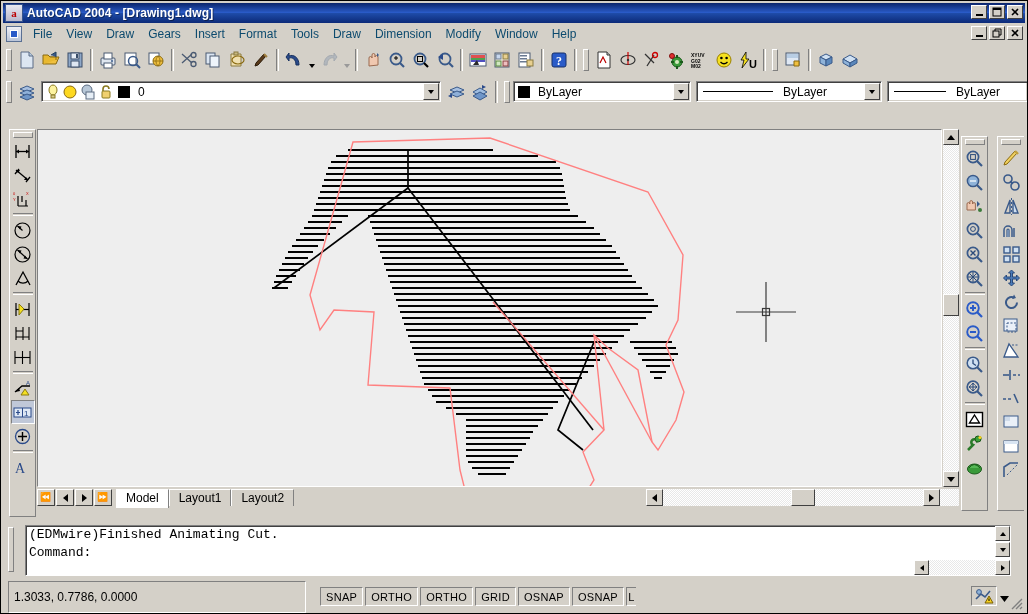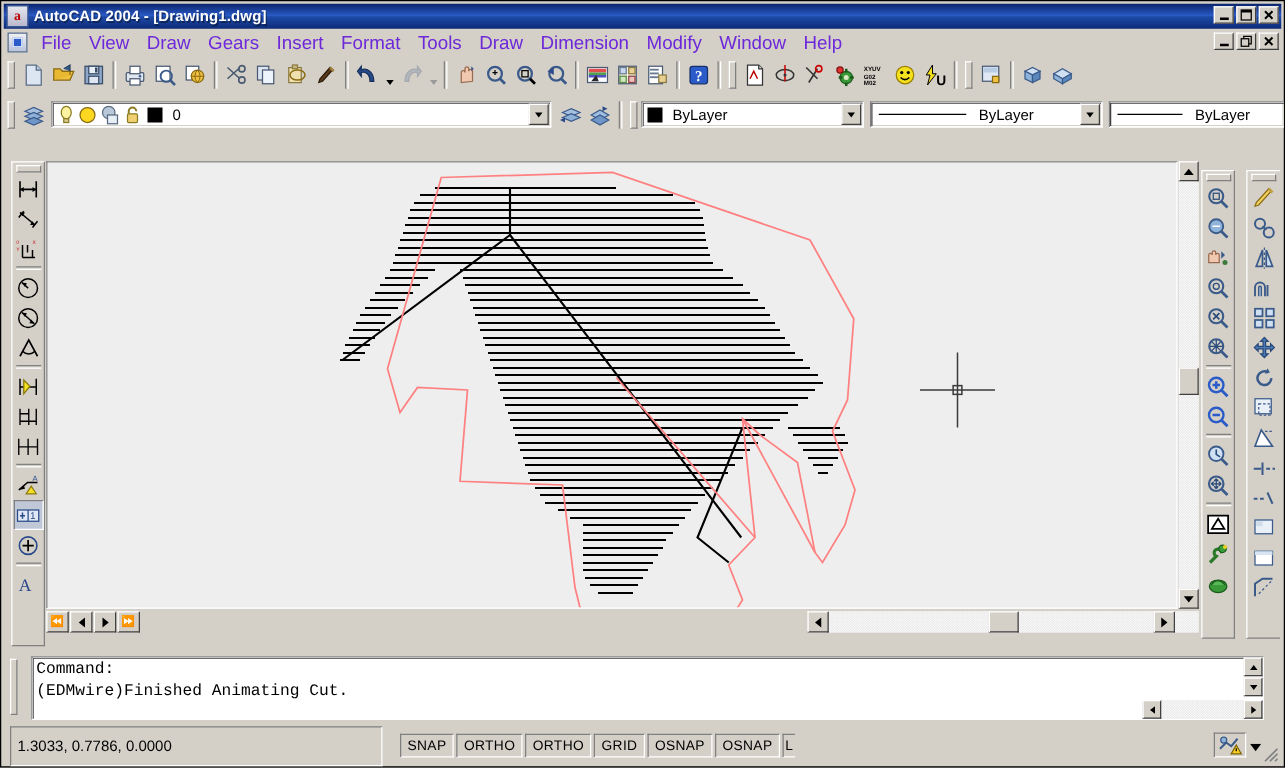--- a/index.html
+++ b/index.html
@@ -54,21 +54,21 @@
   .mdiicon{
     width:16px;height:16px;margin:0 4px 0 3px;
     background:linear-gradient(180deg,#f0f0f4,#b9c4d8);
     border:1px solid #5a7093;position:relative;box-sizing:border-box;
   }
   .mdiicon:after{
     content:"";position:absolute;left:3px;top:3px;width:8px;height:8px;
     background:#2a5bc8;border:1px solid #fff;box-sizing:border-box;
   }
   .menuitem{
-    padding:2px 7px;color:#6d28d9;font-size:15px;white-space:nowrap;
+    padding:2px 7px;color:#0c4a6e;font-size:12px;white-space:nowrap;
     font-family:"Liberation Sans",sans-serif;
   }
   .mdibtns{position:absolute;right:2px;top:2px;display:flex;gap:2px;}
 
   
   .toolrow{
     position:absolute;left:2px;background:#d4d0c8;
     display:flex;align-items:center;
   }
   #toolrow1{top:44px;width:1022px;height:30px;}
@@ -828,20 +828,25 @@
         </div>
       <div class="navbtn">
           <span class="tri lf"></span>
         </div>
       <div class="navbtn">
           <span class="tri rt"></span>
         </div>
       <div class="navbtn">
           <span class="g">⏩</span>
         </div>
+      <div class="tabs">
+        <div class="tab active">Model</div>
+        <div class="tab">Layout1</div>
+        <div class="tab">Layout2</div>
+      </div>
     </div>
 
     <div style="position:absolute;left:609px;top:360px;width:313px;height:17px;">
       <div class="sbtrack" style="left:0;top:0;width:313px;height:17px;"></div>
       <div class="sbbtn" style="left:0;top:0;width:17px;height:17px;">
           <span class="tri lf"></span>
         </div>
       <div class="sbthumb" style="left:145px;top:0;width:24px;height:17px;"></div>
       <div class="sbbtn" style="left:277px;top:0;width:17px;height:17px;">
           <span class="tri rt"></span>
@@ -1034,22 +1039,22 @@
       <svg width="19" height="19">
           <path d="M2 16 L2 6 L8 2 L16 2" fill="none" stroke="#3a5a8a" stroke-width="1.6"></path>
           <path d="M5 14 l10 -10" stroke="#3a5a8a" stroke-dasharray="2 2"></path>
         </svg>
       </div>
   </div>
 
   <div id="cmdwin">
     <div class="grip" style="height:45px;margin-top:2px;"></div>
     <div id="cmdbox">
+      <div class="cmdline">(EDMwire)Finished Animating Cut.</div>
       <div class="cmdline">Command:</div>
-      <div class="cmdline">(EDMwire)Finished Animating Cut.</div>
       <div style="position:absolute;right:0;top:0;width:15px;height:34px;">
         <div class="sbbtn" style="left:0;top:0;width:15px;height:15px;">
             <span class="tri up" style="border-bottom-width:4px;border-left-width:3px;border-right-width:3px;"></span>
           </div>
         <div class="sbbtn" style="left:0;top:16px;width:15px;height:15px;">
             <span class="tri dn" style="border-top-width:4px;border-left-width:3px;border-right-width:3px;"></span>
           </div>
       </div>
       <div style="position:absolute;left:0;bottom:0;width:984px;height:15px;">
         <div class="sbtrack" style="left:888px;top:0;width:96px;height:15px;"></div>

